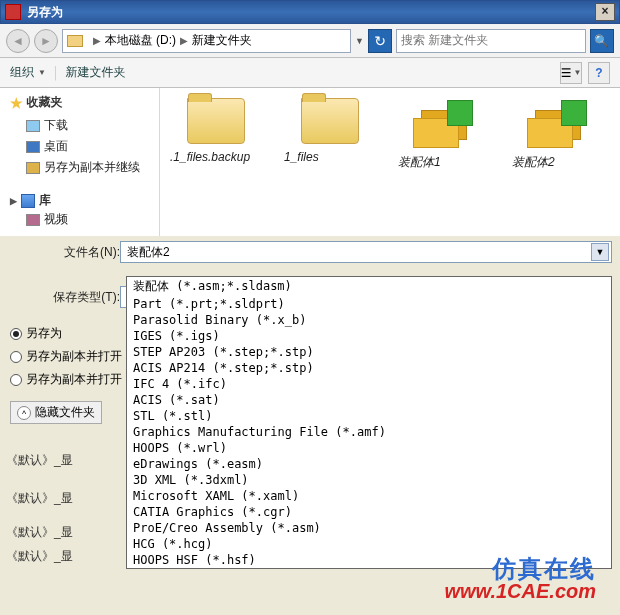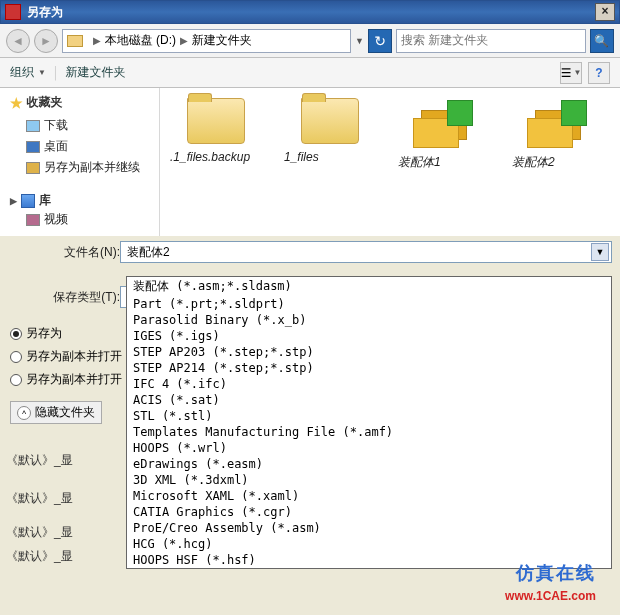--- a/index.html
+++ b/index.html
@@ -64,22 +64,22 @@
   
   .dropdown { position:absolute; left:126px; top:276px; width:486px; background:#fff; border:1px solid #666; z-index:5; }
   .ditem { padding:1px 6px; font-family:"SimSun", monospace; font-size:12px; color:#000; white-space:nowrap; cursor:pointer; }
   .ditem.sel { background:#0a246a; color:#fff; }
   .ditem.boxed { outline:1px solid #c33; outline-offset:-1px; }
 
   
   .stray { position:absolute; left:6px; font-size:12px; color:#333; }
 
   
-  .wm1 { position:absolute; right:24px; bottom:30px; color:#2e6bd1; font-size:18px; font-weight:bold; letter-spacing:2px; z-index:7; }
-  .wm2 { position:absolute; right:24px; bottom:12px; color:#d62424; font-size:12px; font-weight:bold; z-index:7; }
+  .wm1 { position:absolute; right:24px; bottom:30px; color:#2e6bd1; font-size:24px; font-weight:bold; letter-spacing:2px; z-index:7; }
+  .wm2 { position:absolute; right:24px; bottom:12px; color:#d62424; font-size:20px; font-weight:bold; z-index:7;font-style:italic; }
 </style>
 </head>
 <body>
 
 <div class="titlebar">
   <div class="title-icon"></div>
   <div class="title-text">另存为</div>
   <div class="close-btn">×</div>
 </div>
 
@@ -222,25 +222,25 @@
     <span>隐藏文件夹</span>
   </div>
 </div>
 
 <div class="dropdown" id="dropdown">
     <div class="ditem">装配体 (*.asm;*.sldasm)</div>
     <div class="ditem">Part (*.prt;*.sldprt)</div>
     <div class="ditem">Parasolid Binary (*.x_b)</div>
     <div class="ditem">IGES (*.igs)</div>
     <div class="ditem">STEP AP203 (*.step;*.stp)</div>
-    <div class="ditem">STEP AP214 (*.step;*.stp)</div>
+    <div class="ditem">ACIS AP214 (*.step;*.stp)</div>
     <div class="ditem">IFC 4 (*.ifc)</div>
     <div class="ditem">ACIS (*.sat)</div>
     <div class="ditem">STL (*.stl)</div>
-    <div class="ditem">Templates Manufacturing File (*.amf)</div>
+    <div class="ditem">Graphics Manufacturing File (*.amf)</div>
     <div class="ditem">HOOPS (*.wrl)</div>
     <div class="ditem">eDrawings (*.easm)</div>
     <div class="ditem">3D XML (*.3dxml)</div>
     <div class="ditem">Microsoft XAML (*.xaml)</div>
     <div class="ditem">CATIA Graphics (*.cgr)</div>
     <div class="ditem">ProE/Creo Assembly (*.asm)</div>
     <div class="ditem">HCG (*.hcg)</div>
     <div class="ditem">HOOPS HSF (*.hsf)</div>
   </div>
 

